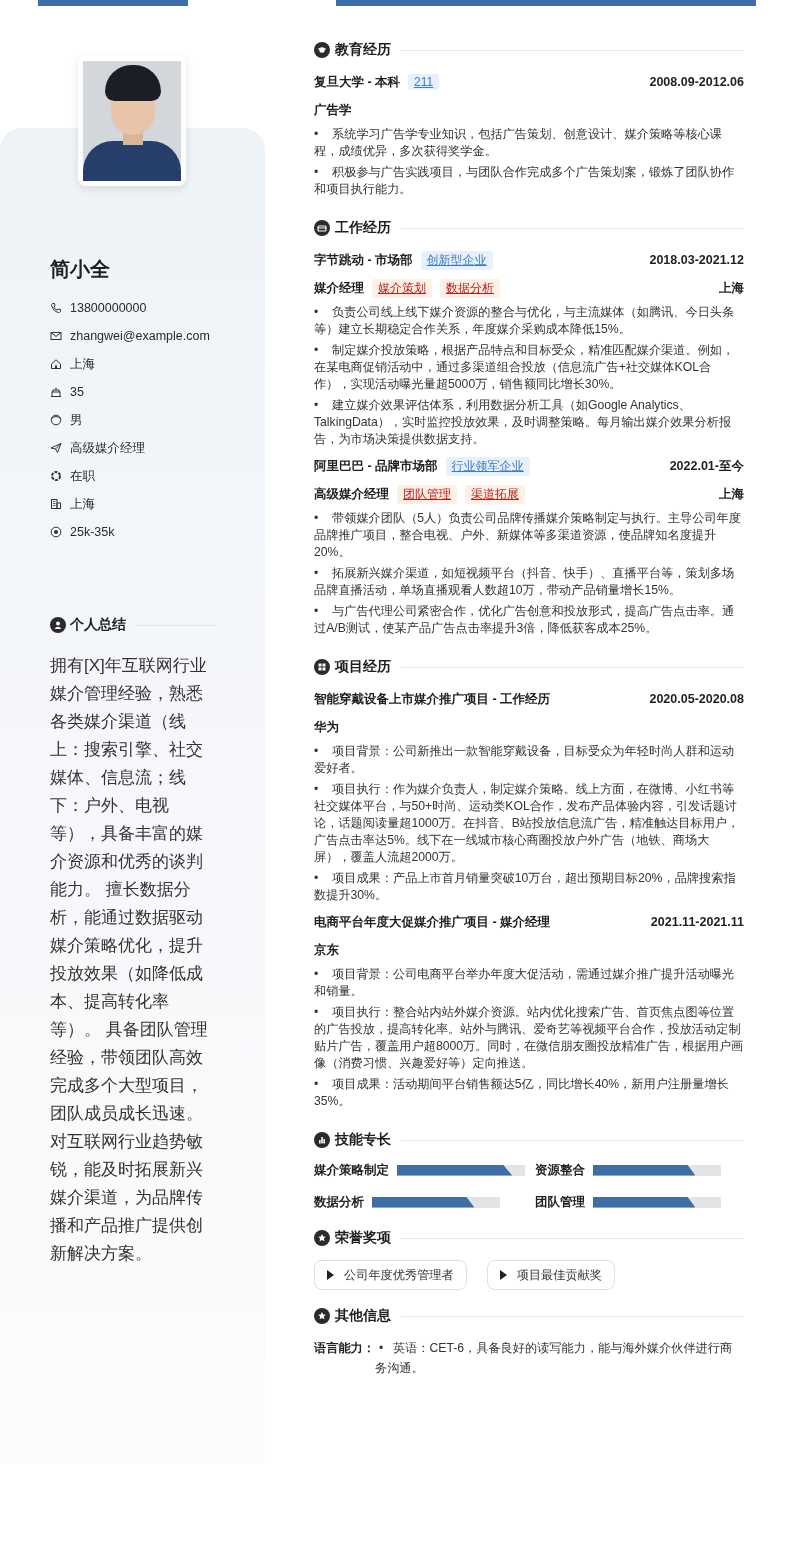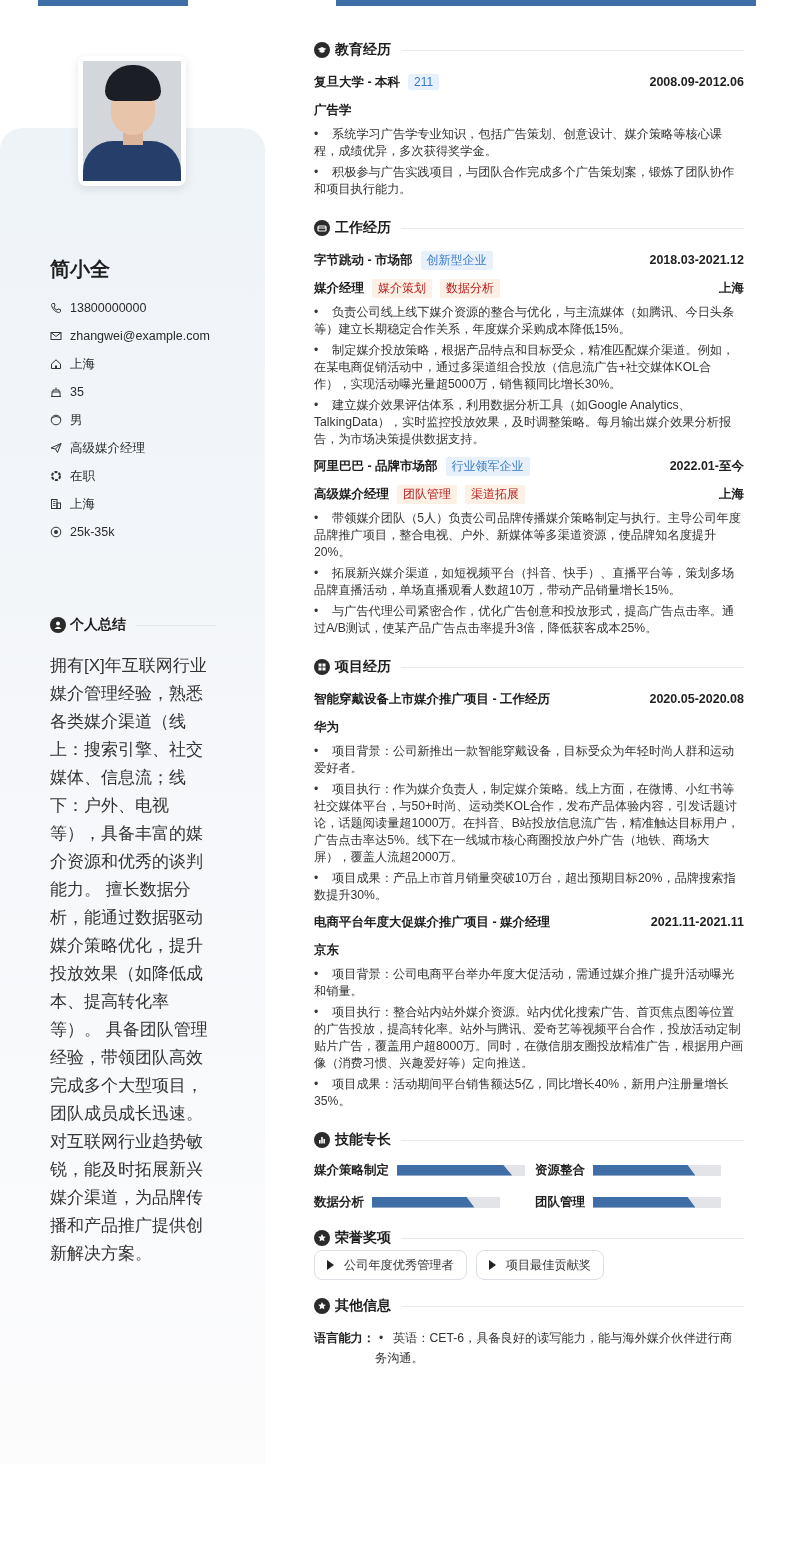--- a/index.html
+++ b/index.html
@@ -35,34 +35,34 @@
   .main { position: absolute; left: 314px; top: 38px; width: 430px; }
   .sec-head { display: flex; align-items: center; height: 24px; text-align: center; }
   .sec-icon { width: 16px; height: 16px; border-radius: 50%; background: #2b2b2b; display: inline-flex; align-items: center; justify-content: center; }
   .sec-icon svg { width: 10px; height: 10px; }
   .sec-title { font-size: 14px; font-weight: bold; color: #1f1f1f; margin-left: 5px; }
   .sec-line { flex: 1; height: 1px; background: #e6e9ee; margin-left: 10px; }
 
   .row { display: flex; align-items: center; justify-content: space-between; height: 28px; }
   .row .l { display: flex; align-items: center; font-size: 12.5px; font-weight: bold; color: #1f1f1f; }
   .row .r { font-size: 12.5px; font-weight: bold; color: #1f1f1f; }
-  .tag { font-weight: normal; font-size: 12px; padding: 1px 6px; border-radius: 2px; margin-left: 8px; }
+  .tag { font-weight: normal; font-size: 12px; padding: 1px 6px; border-radius: 2px; margin-left: 8px; text-decoration: underline; }
   .tag.blue { background: #e8f1fb; color: #3a7bc8; }
   .tag.orange { background: #fdf1e6; color: #b91c1c; }
 
   .bullets { list-style: none; font-size: 12.2px; line-height: 17px; color: #333; }
   .bullets li { margin: 2px 0 4px 0; }
   .bullets li .dot { display: inline-block; width: 18px; }
 
   .skills { display: grid; grid-template-columns: 221px 209px; row-gap: 12px; margin-top: 8px; }
   .skill { display: flex; align-items: center; height: 20px; font-size: 12.5px; font-weight: bold; color: #1f1f1f; }
   .skill .bar { height: 11px; background: #e2e4e7; margin-left: 8px; position: relative; }
   .skill .fill { position: absolute; left: 0; top: 0; height: 11px; background: #3f6ea6; clip-path: polygon(0 0, 92% 0, 100% 100%, 0 100%); }
 
-  .awards { display: flex; gap: 9px; }
+  .awards { display: flex; gap: 20px; margin-top: 10px; }
   .award { display: flex; align-items: center; height: 30px; padding: 0 12px; border: 1px solid #dcdfe4; border-radius: 8px; font-size: 12.2px; color: #333; background: #fff; }
   .award .tri { width: 0; height: 0; border-left: 7px solid #222; border-top: 5px solid transparent; border-bottom: 5px solid transparent; margin-right: 10px; }
 
   .other { display: flex; font-size: 12.2px; line-height: 20px; color: #333; margin-top: 10px; }
   .other .lbl { font-weight: bold; color: #1f1f1f; white-space: nowrap; }
   .other .val { padding-left: 0; }
 </style>
 </head>
 <body>
 

